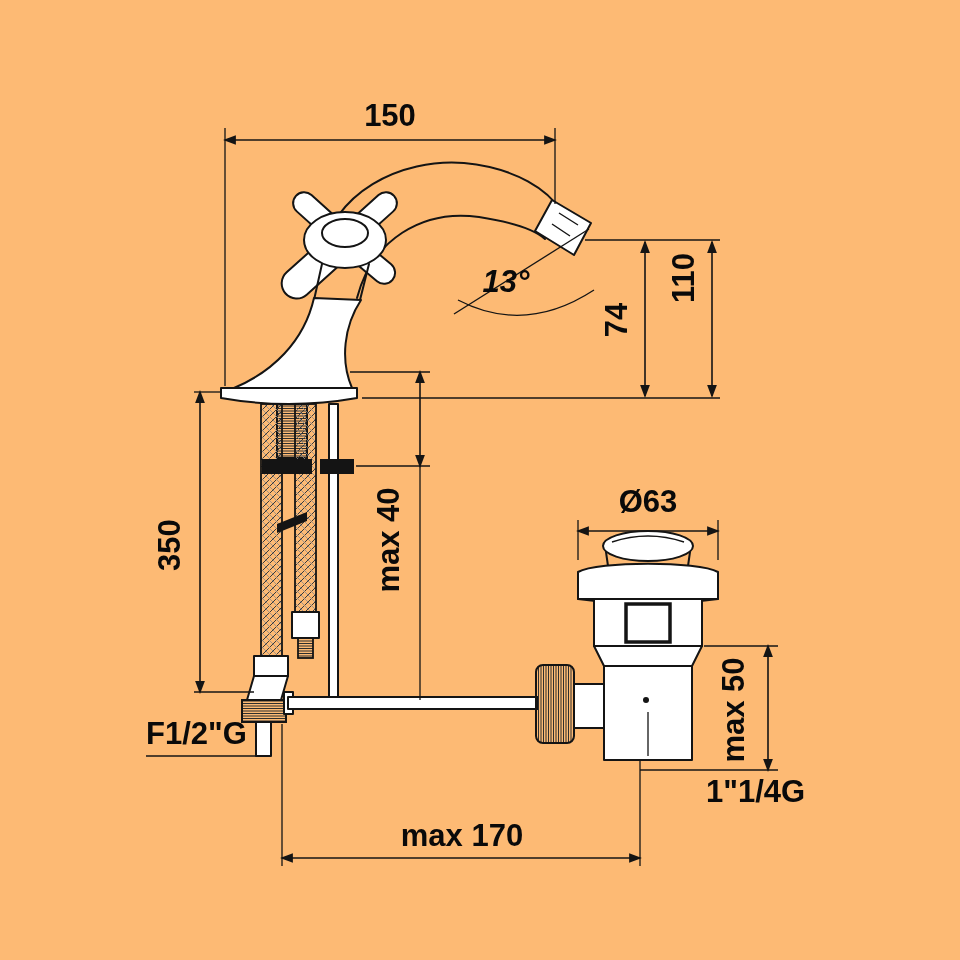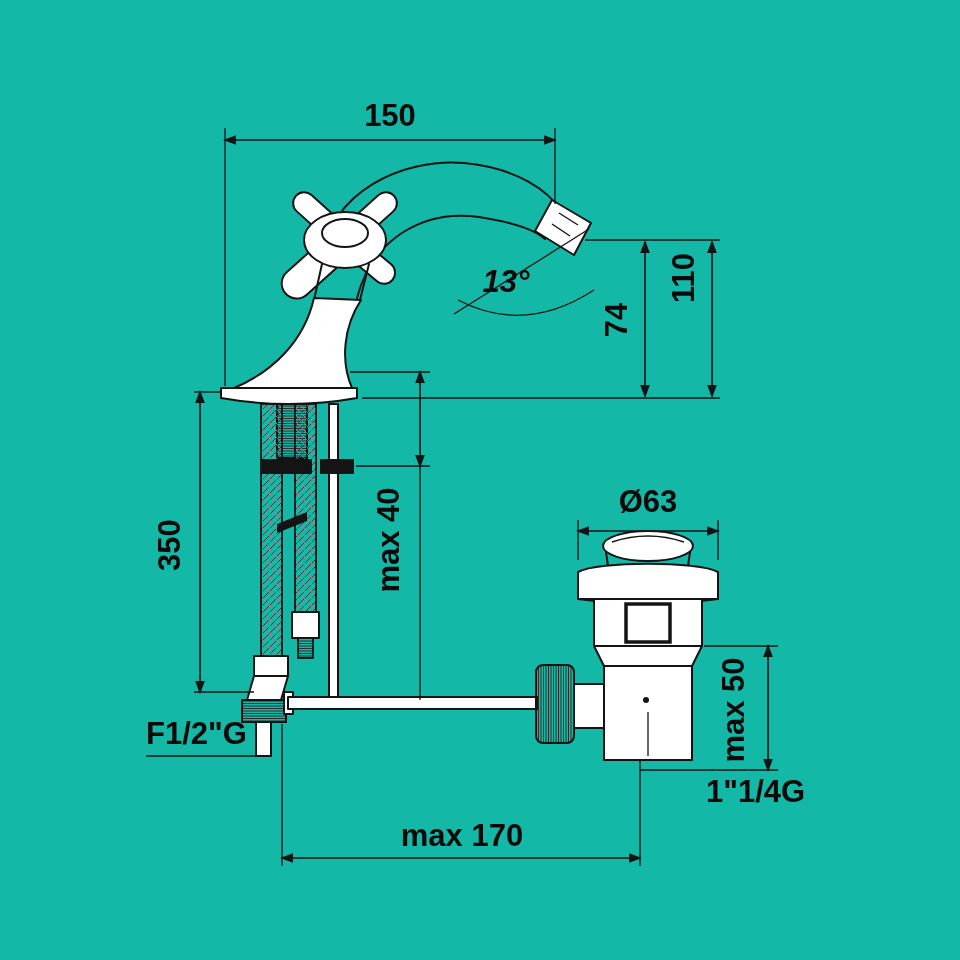--- a/index.html
+++ b/index.html
@@ -1,16 +1,16 @@
 <!DOCTYPE html>
 <html><head>
 <meta charset="utf-8">
 <style>
   html,body{margin:0;padding:0;background:#ffffff;}
-  .sheet{position:relative;width:960px;height:960px;background:#14b8a6;overflow:hidden;}
+  .sheet{position:relative;width:960px;height:960px;background:#fdba74;overflow:hidden;}
   svg{display:block;}
   .dim-label{font-family:"Liberation Sans",sans-serif;font-weight:700;font-size:31px;fill:#0a0a0a;}
   .it{font-style:italic;}
   .art{stroke:#141414;stroke-width:2;fill:none;stroke-linejoin:round;stroke-linecap:round;}
   .artf{stroke:#141414;stroke-width:2;fill:#ffffff;stroke-linejoin:round;}
   .fine{stroke:#141414;stroke-width:1.4;fill:none;}
   .dimln{stroke:#141414;stroke-width:1.6;fill:none;}
   .thin{stroke:#141414;stroke-width:1.3;fill:none;}
 </style>
 </head>

